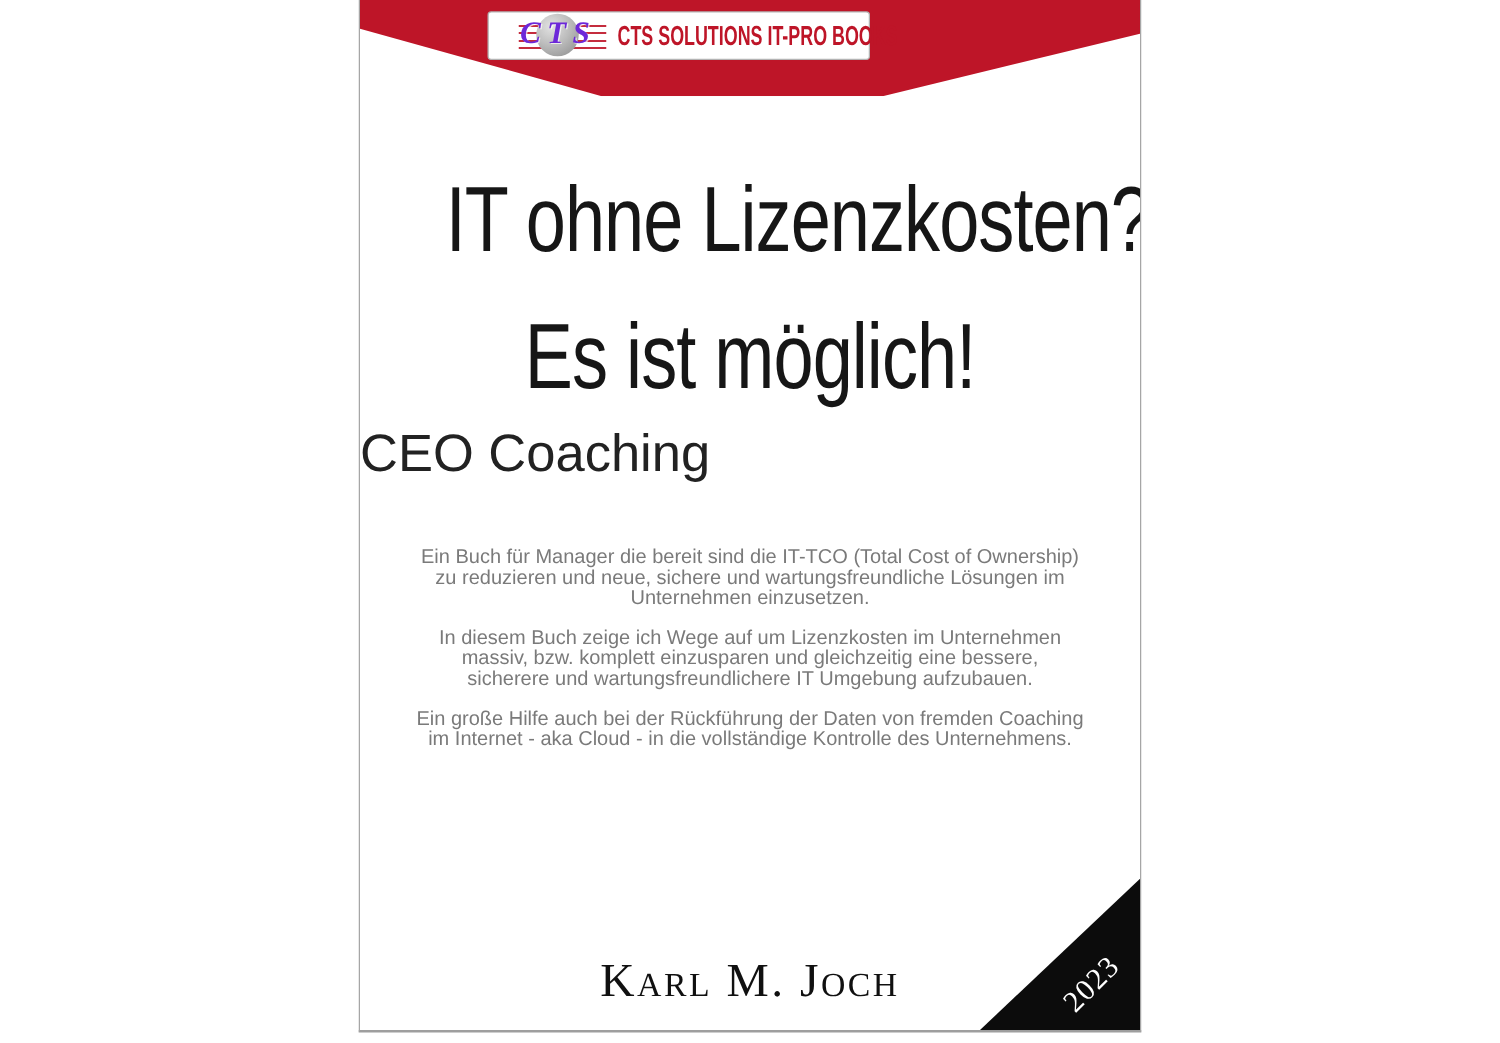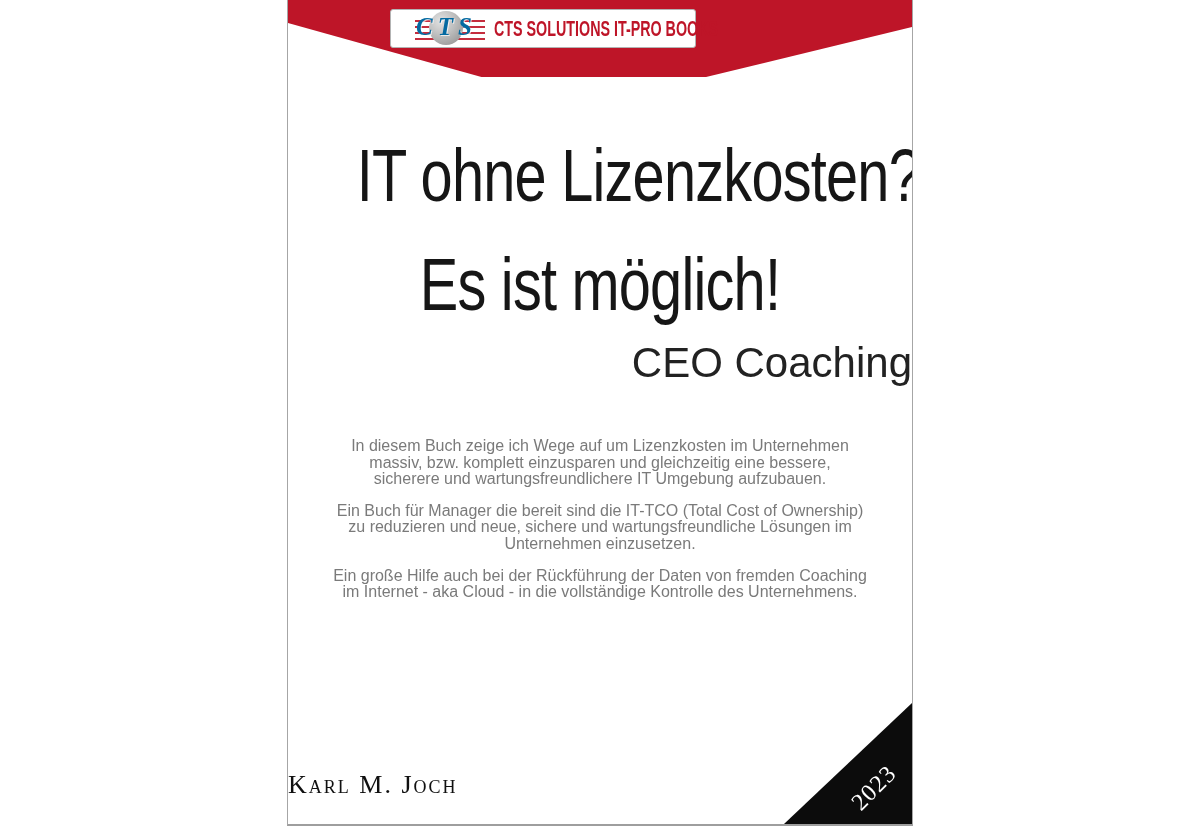--- a/index.html
+++ b/index.html
@@ -64,21 +64,21 @@
   }
   .logo-text {
     position: absolute;
     left: 1px; top: 3px;
     width: 70px;
     font-family: "Liberation Serif", serif;
     font-style: italic;
     font-weight: bold;
     font-size: 25px;
     letter-spacing: 5px;
-    color: #0369a1;
+    color: #6d28d9;
     text-shadow: 1px 1px 0 rgba(255,255,255,0.7);
   }
   .brand-text {
     position: absolute;
     left: 103px; top: 50%;
     transform: translateY(-50%) scaleX(0.65);
     transform-origin: left center;
     white-space: nowrap;
     font-weight: bold;
     font-size: 22px;
@@ -98,21 +98,21 @@
     transform: scaleX(0.78);
     transform-origin: center;
     white-space: nowrap;
   }
   .title-1 { top: 139px; }
   .title-2 { top: 248px; }
   .subtitle {
     position: absolute;
     left: 0; top: 342px; width: 100%;
     margin: 0;
-    text-align: right;
+    text-align: left;
     font-weight: 300;
     font-size: 42px;
     line-height: 42px;
     color: #222222;
     white-space: nowrap;
   }
   
   .body-text {
     position: absolute;
     left: 0; top: 438px; width: 100%;
@@ -122,24 +122,24 @@
     color: #7a7a7a;
   }
   .paragraph {
     margin: 0 0 15px 0;
     white-space: pre-line;
   }
   
   .author {
     position: absolute;
     left: 0; top: 766px; width: 100%;
-    text-align: left;
+    text-align: center;
     font-family: "Liberation Serif", serif;
     font-variant: small-caps;
-    font-size: 26px;
+    font-size: 38px;
     line-height: 38px;
     letter-spacing: 2px;
     color: #101010;
   }
   
   .corner {
     position: absolute;
     right: 0; bottom: 0;
     width: 128px; height: 121px;
     background: #0c0c0c;
@@ -172,26 +172,26 @@
       <span class="brand-text">CTS SOLUTIONS IT-PRO BOOKS</span>
     </div>
 
     <h1 class="title title-1">IT ohne Lizenzkosten?</h1>
 
     <h1 class="title title-2">Es ist möglich!</h1>
 
     <h2 class="subtitle">CEO Coaching</h2>
 
     <div class="body-text">
+      <p class="paragraph">Ein Buch für Manager die bereit sind die IT-TCO (Total Cost of Ownership)
+zu reduzieren und neue, sichere und wartungsfreundliche Lösungen im
+Unternehmen einzusetzen.</p>
       <p class="paragraph">In diesem Buch zeige ich Wege auf um Lizenzkosten im Unternehmen
 massiv, bzw. komplett einzusparen und gleichzeitig eine bessere,
 sicherere und wartungsfreundlichere IT Umgebung aufzubauen.</p>
-      <p class="paragraph">Ein Buch für Manager die bereit sind die IT-TCO (Total Cost of Ownership)
-zu reduzieren und neue, sichere und wartungsfreundliche Lösungen im
-Unternehmen einzusetzen.</p>
       <p class="paragraph">Ein große Hilfe auch bei der Rückführung der Daten von fremden Coaching
 im Internet - aka Cloud - in die vollständige Kontrolle des Unternehmens.</p>
     </div>
 
     <div class="author">Karl M. Joch</div>
 
     <div class="corner">
       <span class="year">2023</span>
     </div>
 

